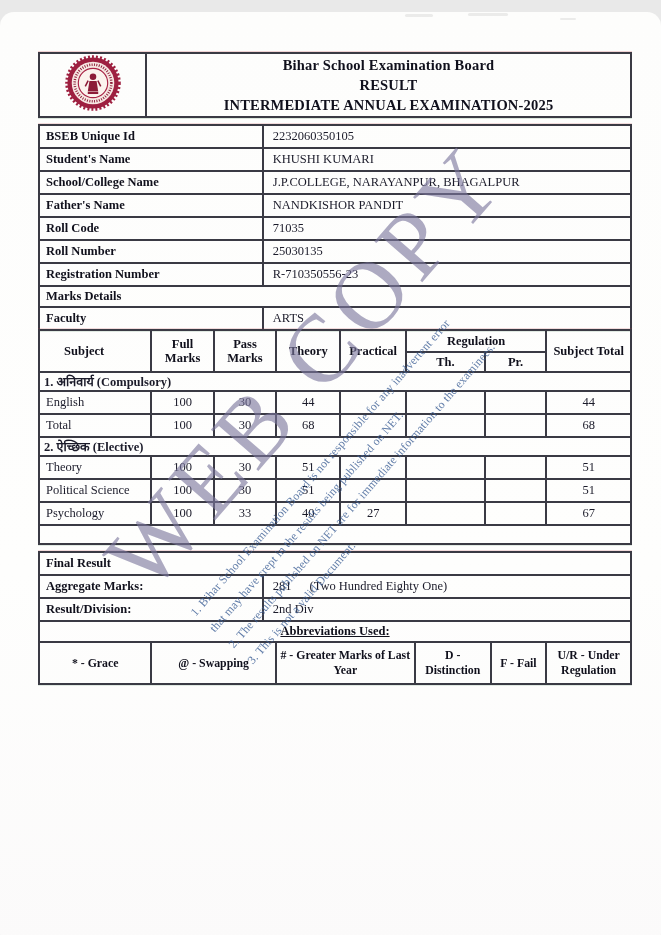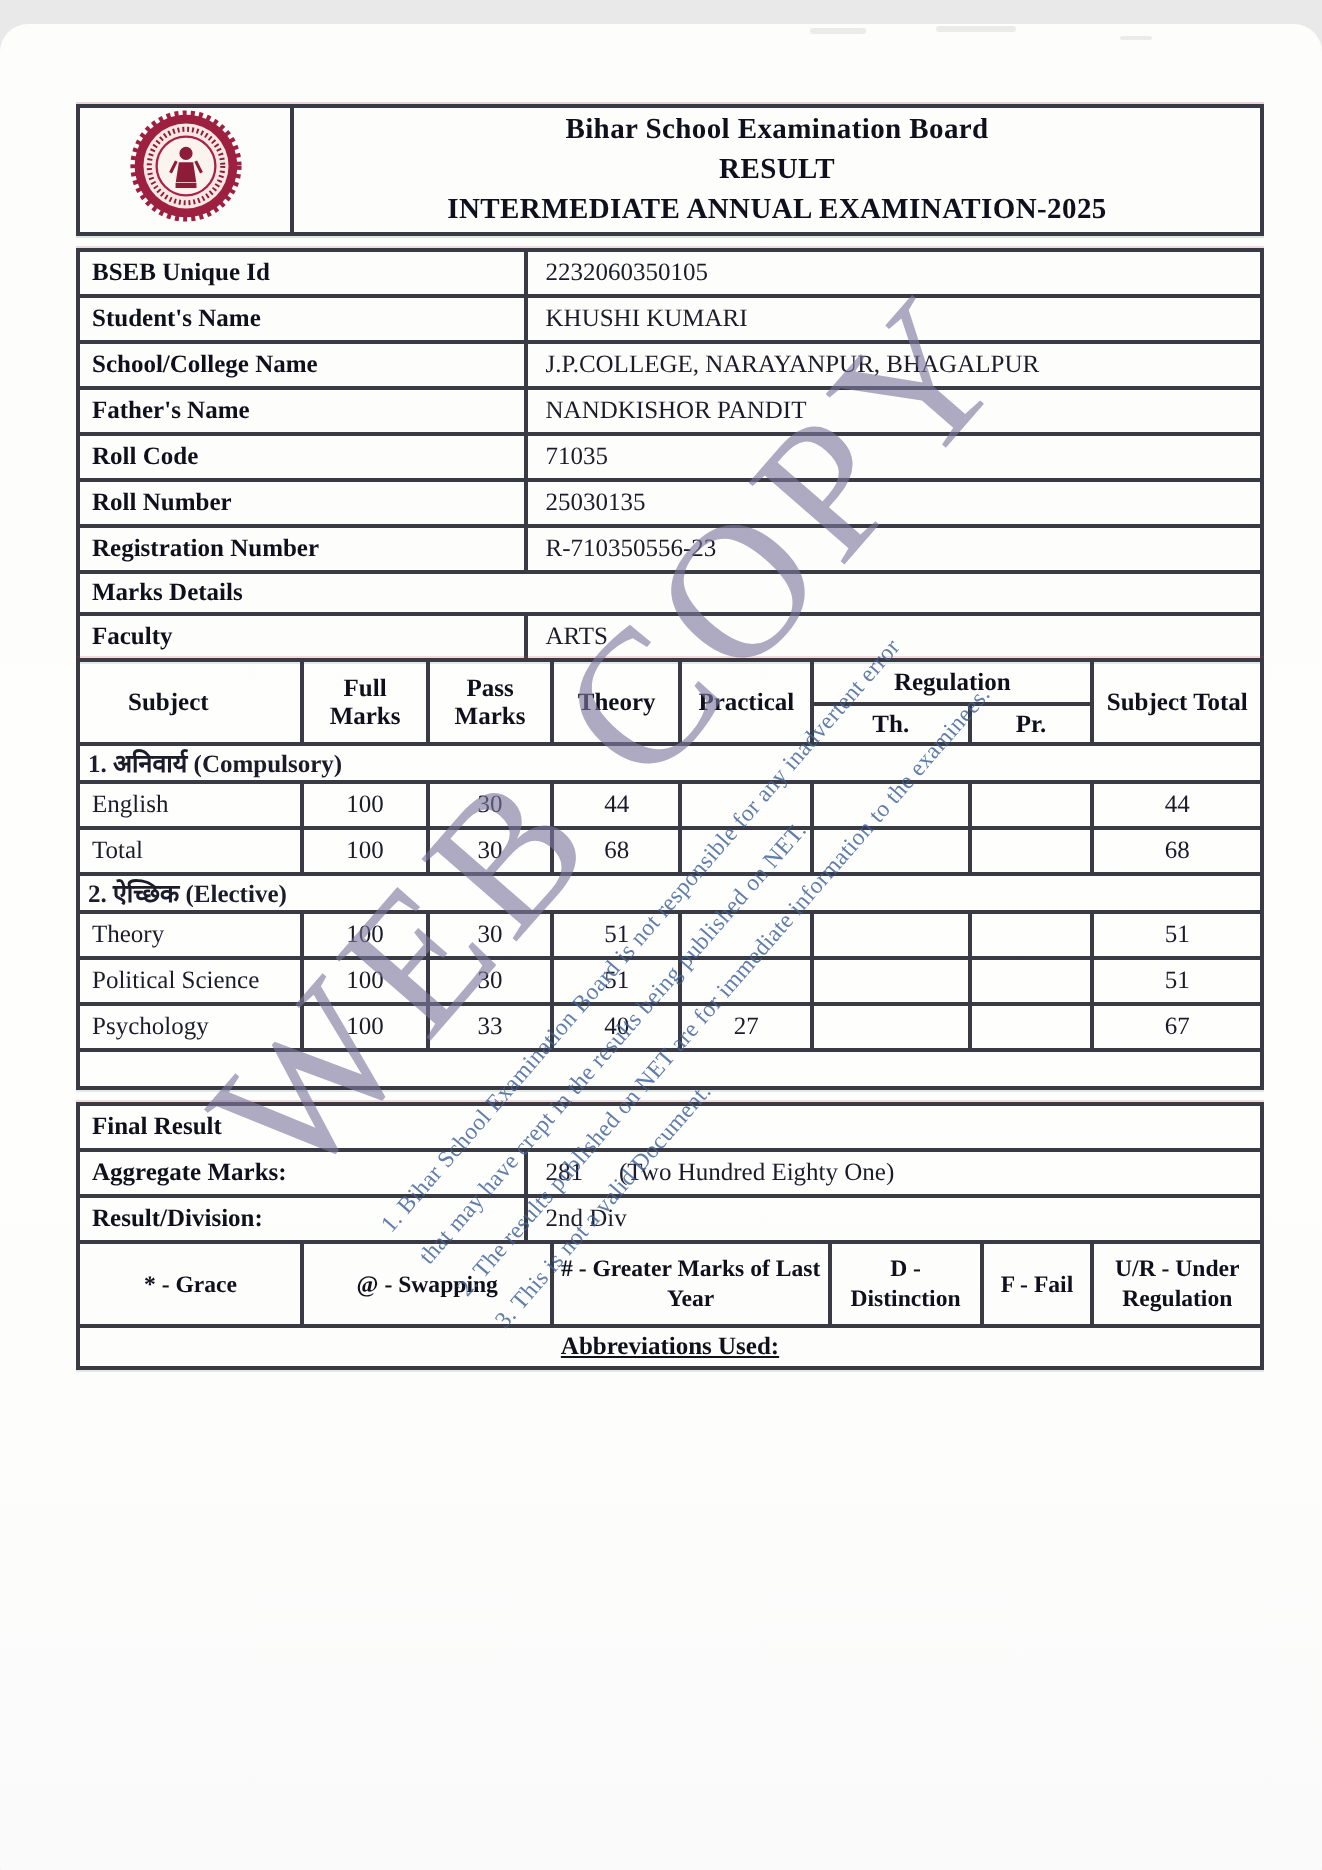--- a/index.html
+++ b/index.html
@@ -265,31 +265,31 @@
         <td class="lbl" colspan="2">Aggregate Marks:</td>
         <td class="val" colspan="5">
           <span>281</span><span class="agg-words">(Two Hundred Eighty One)</span>
         </td>
       </tr>
       <tr>
         <td class="lbl" colspan="2">Result/Division:</td>
         <td class="val" colspan="5">2nd Div</td>
       </tr>
       <tr>
+        <td class="abbr-title" colspan="7">
+          <span>Abbreviations Used:</span>
+        </td>
+      </tr>
+      <tr>
         <td class="abbr">* - Grace</td>
         <td class="abbr" colspan="2">@ - Swapping</td>
         <td class="abbr"># - Greater Marks of Last Year</td>
         <td class="abbr">D - Distinction</td>
         <td class="abbr">F - Fail</td>
         <td class="abbr">U/R - Under Regulation</td>
-      </tr>
-      <tr>
-        <td class="abbr-title" colspan="7">
-          <span>Abbreviations Used:</span>
-        </td>
       </tr>
     </tbody>
       </table>
   </div>
 
   <div class="wm">
     <div class="wm-big">WEB COPY</div>
     <div class="wm-line wm-l1">1. Bihar School Examination Board is not responsible for any inadvertent error</div>
     <div class="wm-line wm-l2">that may have crept in the results being published on NET.</div>
     <div class="wm-line wm-l3">2. The results published on NET are for immediate information to the examinees.</div>

